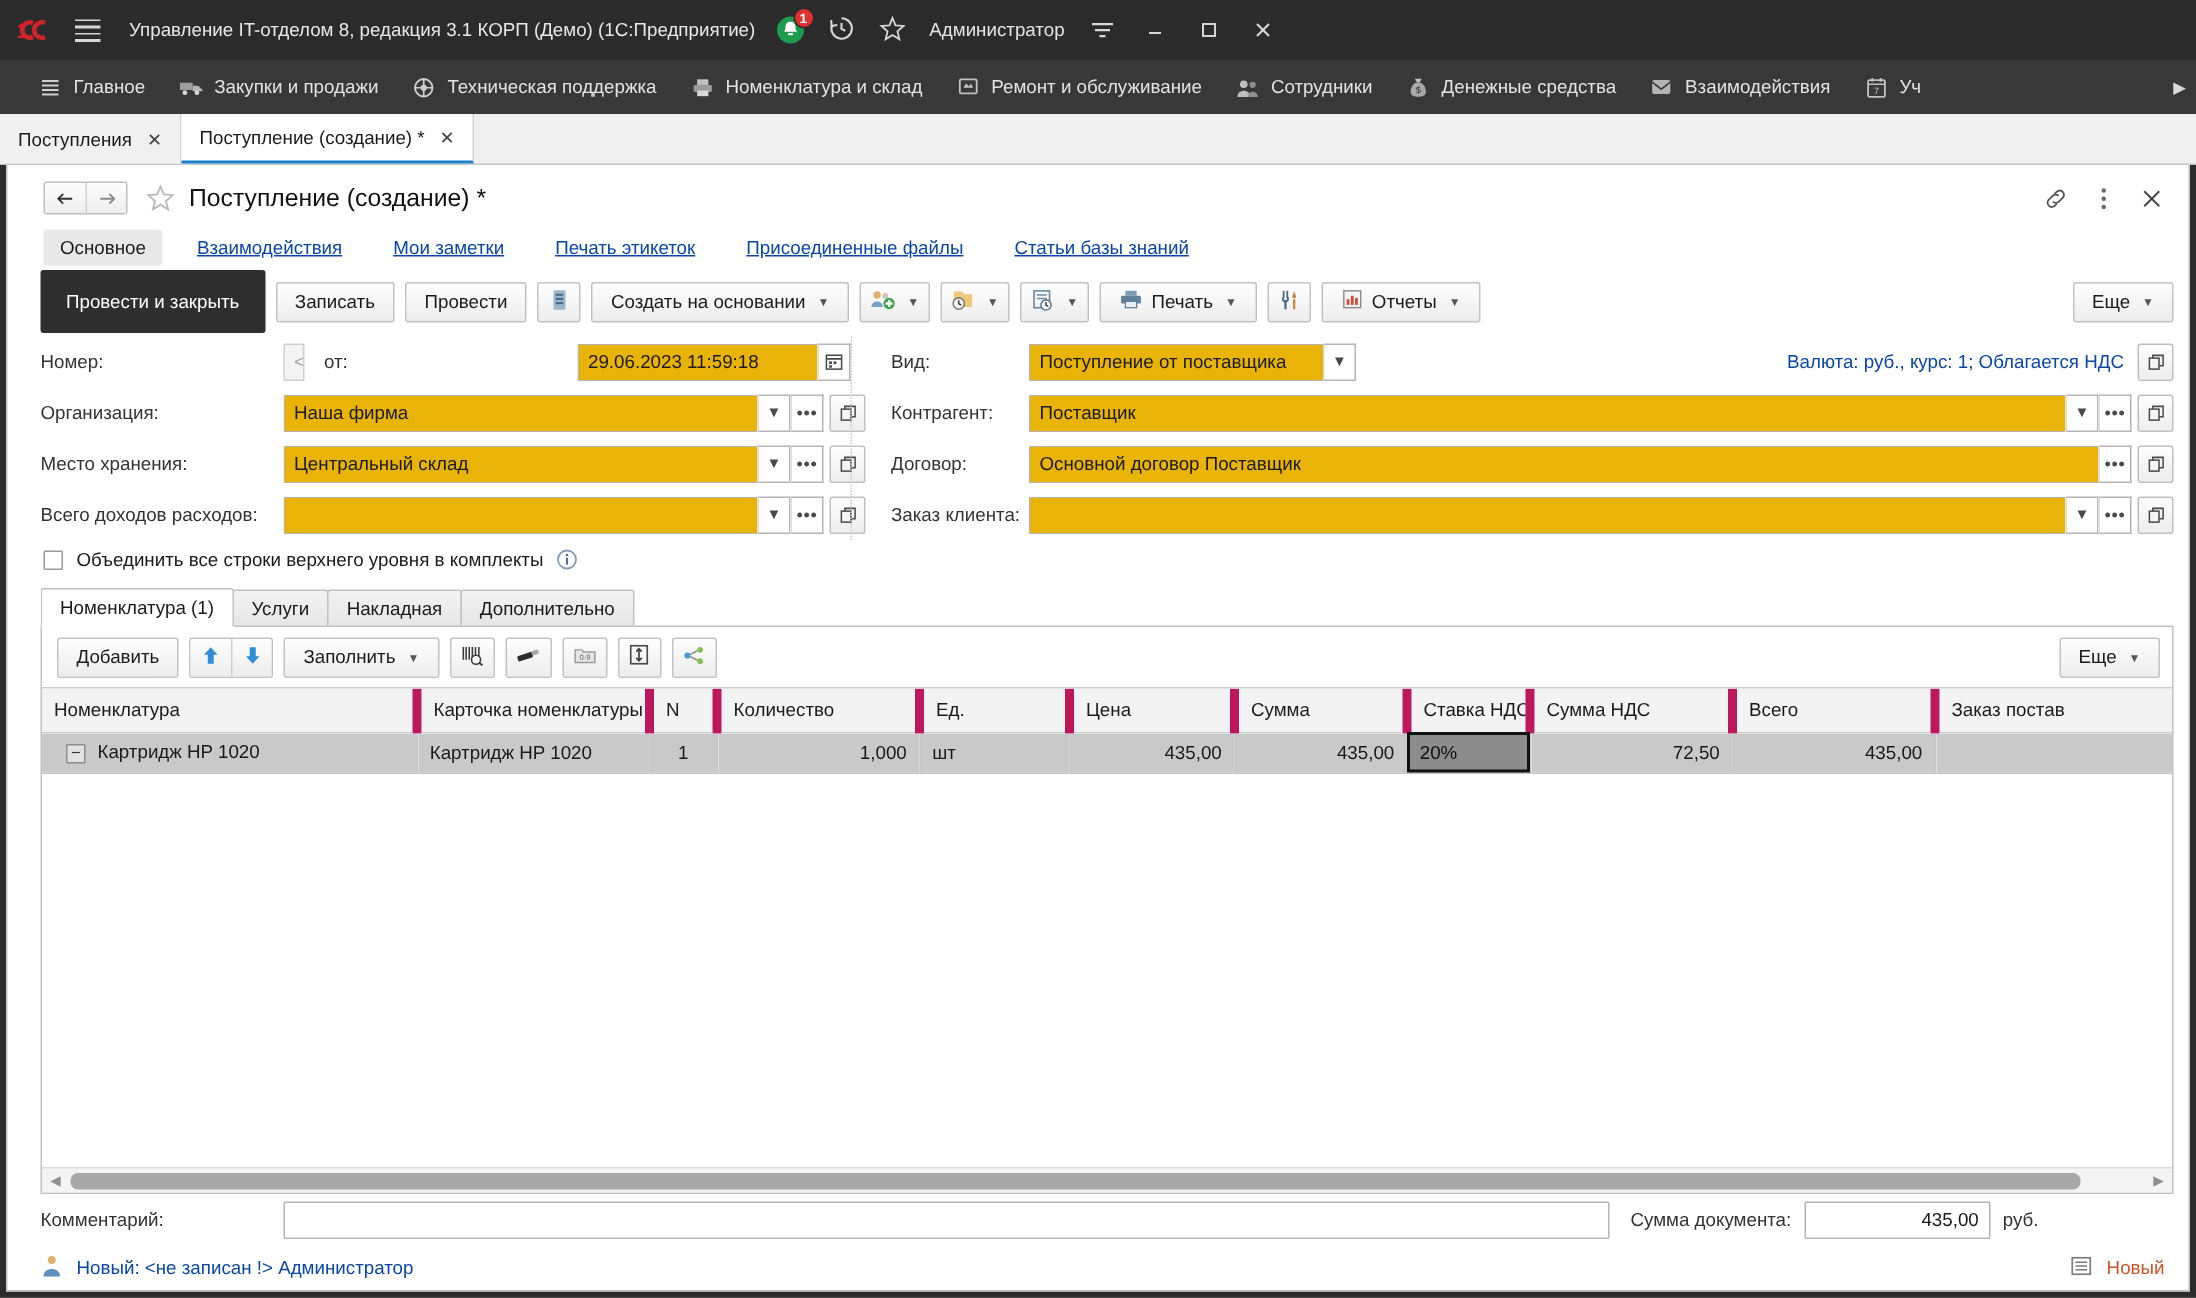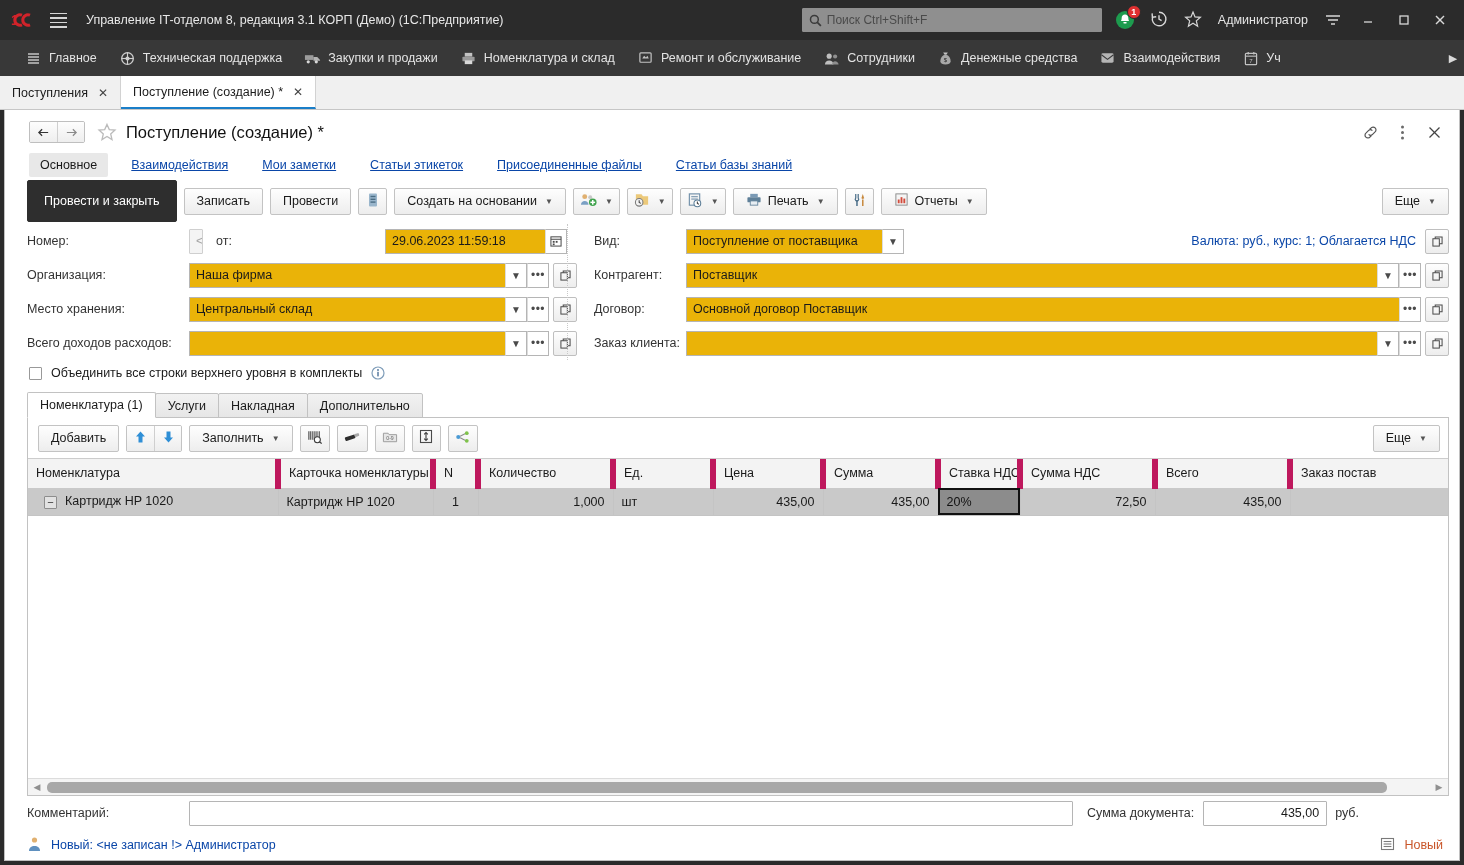--- a/index.html
+++ b/index.html
@@ -424,29 +424,20 @@
       </svg>
     </div>
     <div class="hamburger">
       <i></i>
         <i></i>
         <i></i>
         <i></i>
     </div>
     <div class="win-title">Управление IT-отделом 8, редакция 3.1 КОРП (Демо)  (1С:Предприятие)</div>
 
-    <div class="search-box">
-      <span class="sicon">
-        <svg width="13" height="13" viewBox="0 0 14 14">
-          <circle cx="5.8" cy="5.8" r="4.2" stroke="#3a3a3a" stroke-width="1.6" fill="none"></circle>
-          <line x1="9" y1="9" x2="12.8" y2="12.8" stroke="#3a3a3a" stroke-width="1.8"></line>
-        </svg>
-      </span>
-      <span class="search-ph">Поиск Ctrl+Shift+F</span>
-    </div>
 
     <div class="tb-icons">
       <div class="tb-btn">
         <div class="bell-wrap">
           <svg width="20" height="20" viewBox="0 0 20 20">
             <circle cx="10" cy="10" r="9" fill="#1d9b4e"></circle>
             <path d="M10 4.5c-2 0-3.3 1.4-3.3 3.2 0 2.6-1 3.4-1 3.4h8.6s-1-0.8-1-3.4c0-1.8-1.3-3.2-3.3-3.2z" fill="#fff"></path>
             <rect x="8.3" y="12" width="3.4" height="1.5" rx="0.7" fill="#fff"></rect>
           </svg>
           <span class="bell-badge">1</span>
@@ -502,39 +493,39 @@
           <line x1="2" y1="3" x2="13" y2="3" stroke="#cfcfcf" stroke-width="1.4"></line>
           <line x1="2" y1="6" x2="13" y2="6" stroke="#cfcfcf" stroke-width="1.4"></line>
           <line x1="2" y1="9" x2="13" y2="9" stroke="#cfcfcf" stroke-width="1.4"></line>
           <line x1="2" y1="12" x2="13" y2="12" stroke="#cfcfcf" stroke-width="1.4"></line>
         </svg>
       </span>
       <span>Главное</span>
     </div>
     <div class="sect">
       <span class="sico">
+        <svg width="17" height="13" viewBox="0 0 18 13">
+          <path d="M1 3h9v5H1z" fill="#9c9c9c"></path>
+          <path d="M10 5h4l3 3v1h-7z" fill="#b5b5b5"></path>
+          <circle cx="4.5" cy="10" r="1.7" fill="#d8d8d8"></circle>
+          <circle cx="13" cy="10" r="1.7" fill="#d8d8d8"></circle>
+        </svg>
+      </span>
+      <span>Закупки и продажи</span>
+    </div>
+    <div class="sect">
+      <span class="sico">
         <svg width="15" height="15" viewBox="0 0 16 16">
           <circle cx="8" cy="8" r="6.2" stroke="#cfcfcf" stroke-width="1.4" fill="none"></circle>
           <line x1="8" y1="1.8" x2="8" y2="14.2" stroke="#cfcfcf" stroke-width="1.2"></line>
           <line x1="1.8" y1="8" x2="14.2" y2="8" stroke="#cfcfcf" stroke-width="1.2"></line>
           <circle cx="8" cy="8" r="2.2" fill="#cfcfcf"></circle>
         </svg>
       </span>
       <span>Техническая поддержка</span>
-    </div>
-    <div class="sect">
-      <span class="sico">
-        <svg width="17" height="13" viewBox="0 0 18 13">
-          <path d="M1 3h9v5H1z" fill="#9c9c9c"></path>
-          <path d="M10 5h4l3 3v1h-7z" fill="#b5b5b5"></path>
-          <circle cx="4.5" cy="10" r="1.7" fill="#d8d8d8"></circle>
-          <circle cx="13" cy="10" r="1.7" fill="#d8d8d8"></circle>
-        </svg>
-      </span>
-      <span>Закупки и продажи</span>
     </div>
     <div class="sect">
       <span class="sico">
         <svg width="15" height="15" viewBox="0 0 16 16">
           <rect x="4" y="2" width="8" height="4" fill="#c2c2c2"></rect>
           <rect x="1.5" y="6" width="13" height="5" rx="1" fill="#9a9a9a"></rect>
           <rect x="4" y="10" width="8" height="4" fill="#d8d8d8"></rect>
         </svg>
       </span>
       <span>Номенклатура и склад</span>
@@ -647,21 +638,21 @@
             <line x1="12.5" y1="2.5" x2="2.5" y2="12.5" stroke="#444" stroke-width="1.3"></line>
           </svg>
         </span>
       </div>
     </div>
 
     <div class="navlinks">
       <span class="nl current">Основное</span>
       <span class="nl">Взаимодействия</span>
       <span class="nl">Мои заметки</span>
-      <span class="nl">Статьи этикеток</span>
+      <span class="nl">Печать этикеток</span>
       <span class="nl">Присоединенные файлы</span>
       <span class="nl">Статьи базы знаний</span>
     </div>
 
     <div class="cmdbar">
       <div class="btn primary">Провести и закрыть</div>
       <div class="btn">Записать</div>
       <div class="btn">Провести</div>
       <div class="btn icoonly">
         <span>

